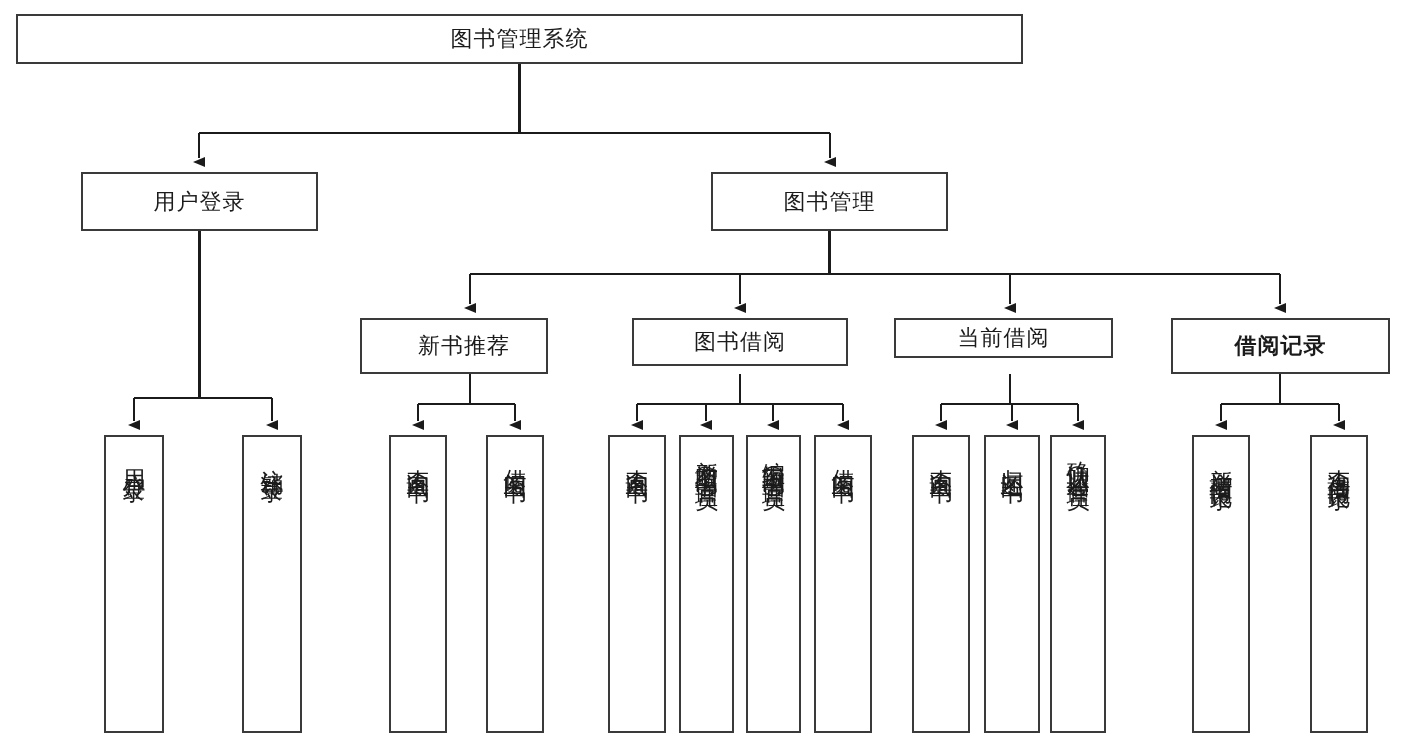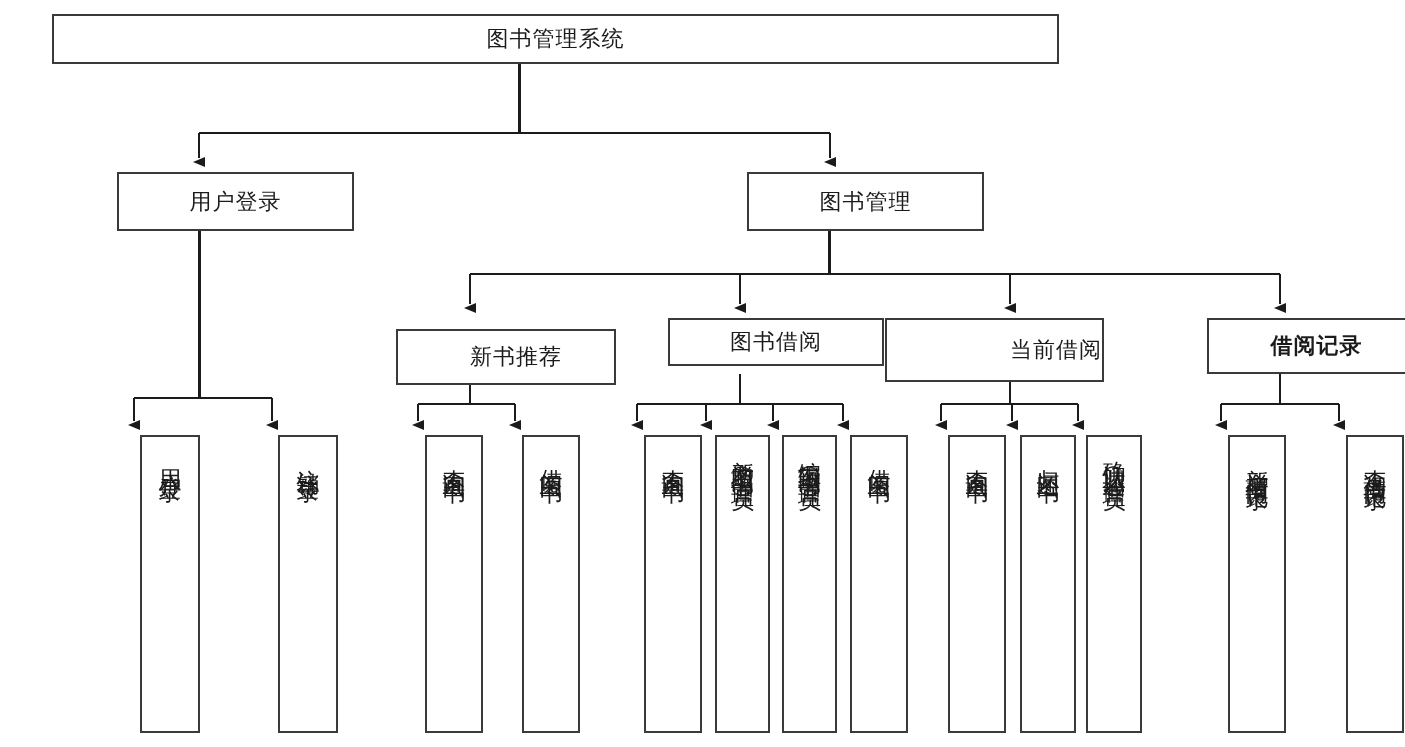--- a/index.html
+++ b/index.html
@@ -30,21 +30,20 @@
   .node {
     position: absolute;
     box-sizing: border-box;
     background: #ffffff;
     border: 2px solid #3a3a3a;
     display: flex;
     align-items: center;
     justify-content: center;
     color: #1b1b1b;
     z-index: 2;
-    margin-left: 36px;
   }
   .node-label {
     font-size: 22px;
     letter-spacing: 1px;
     line-height: 1.15;
     white-space: nowrap;
   }
   .node.leaf {
     align-items: flex-start;
     padding-top: 14px;
@@ -133,27 +132,27 @@
     <span class="node-label">图书管理系统</span>
   </div>
 
   <div class="node" style="left:81px; top:172px; width:237px; height:59px;">
     <span class="node-label">用户登录</span>
   </div>
   <div class="node" style="left:711px; top:172px; width:237px; height:59px;">
     <span class="node-label">图书管理</span>
   </div>
 
-  <div class="node" style="left:360px; top:329px; width:220px; height:56px;padding-left:20px;">
+  <div class="node" style="left:360px; top:318px; width:188px; height:56px;padding-left:20px;">
     <span class="node-label">新书推荐</span>
   </div>
   <div class="node" style="left:632px; top:318px; width:216px; height:48px;">
     <span class="node-label">图书借阅</span>
   </div>
-  <div class="node" style="left:849px; top:318px; width:219px; height:64px;justify-content:flex-end;">
+  <div class="node" style="left:894px; top:318px; width:219px; height:40px;">
     <span class="node-label">当前借阅</span>
   </div>
   <div class="node" style="left:1171px; top:318px; width:219px; height:56px;font-weight:bold;">
     <span class="node-label">借阅记录</span>
   </div>
 
   <div class="node leaf" style="left:104px; top:435px; width:60px; height:298px;">
     <span class="node-label">用户登录</span>
   </div>
   <div class="node leaf" style="left:242px; top:435px; width:60px; height:298px;">

